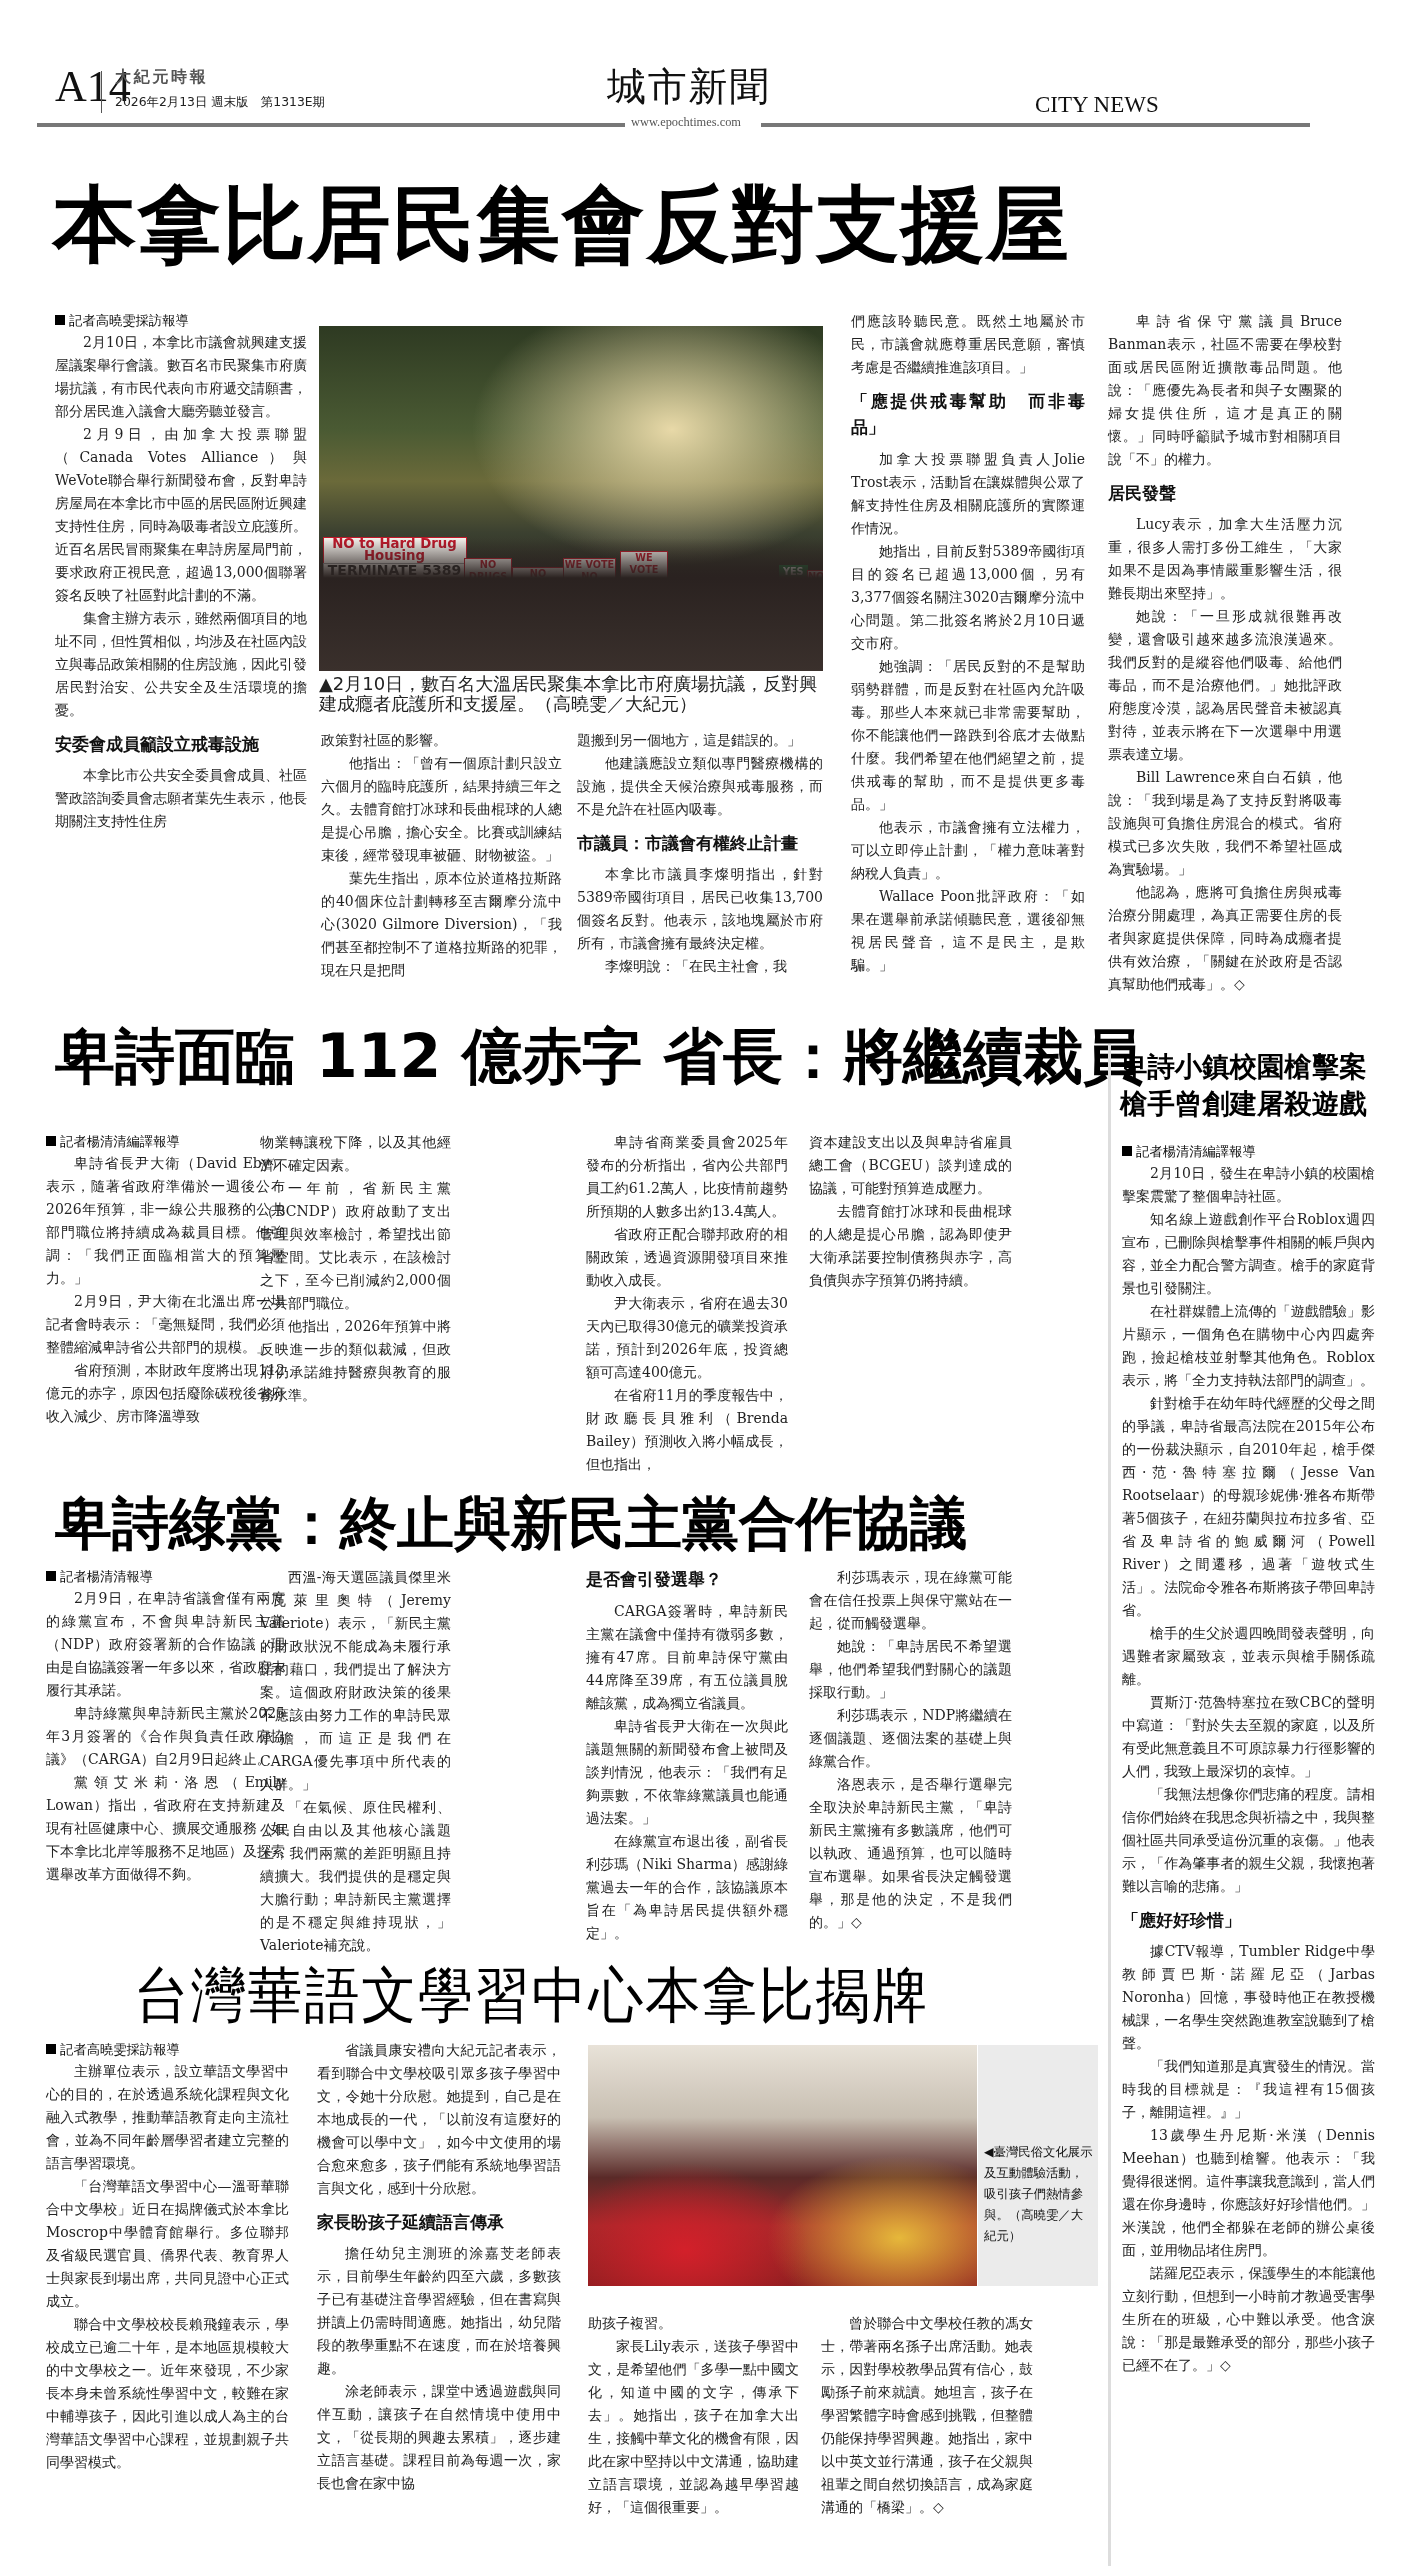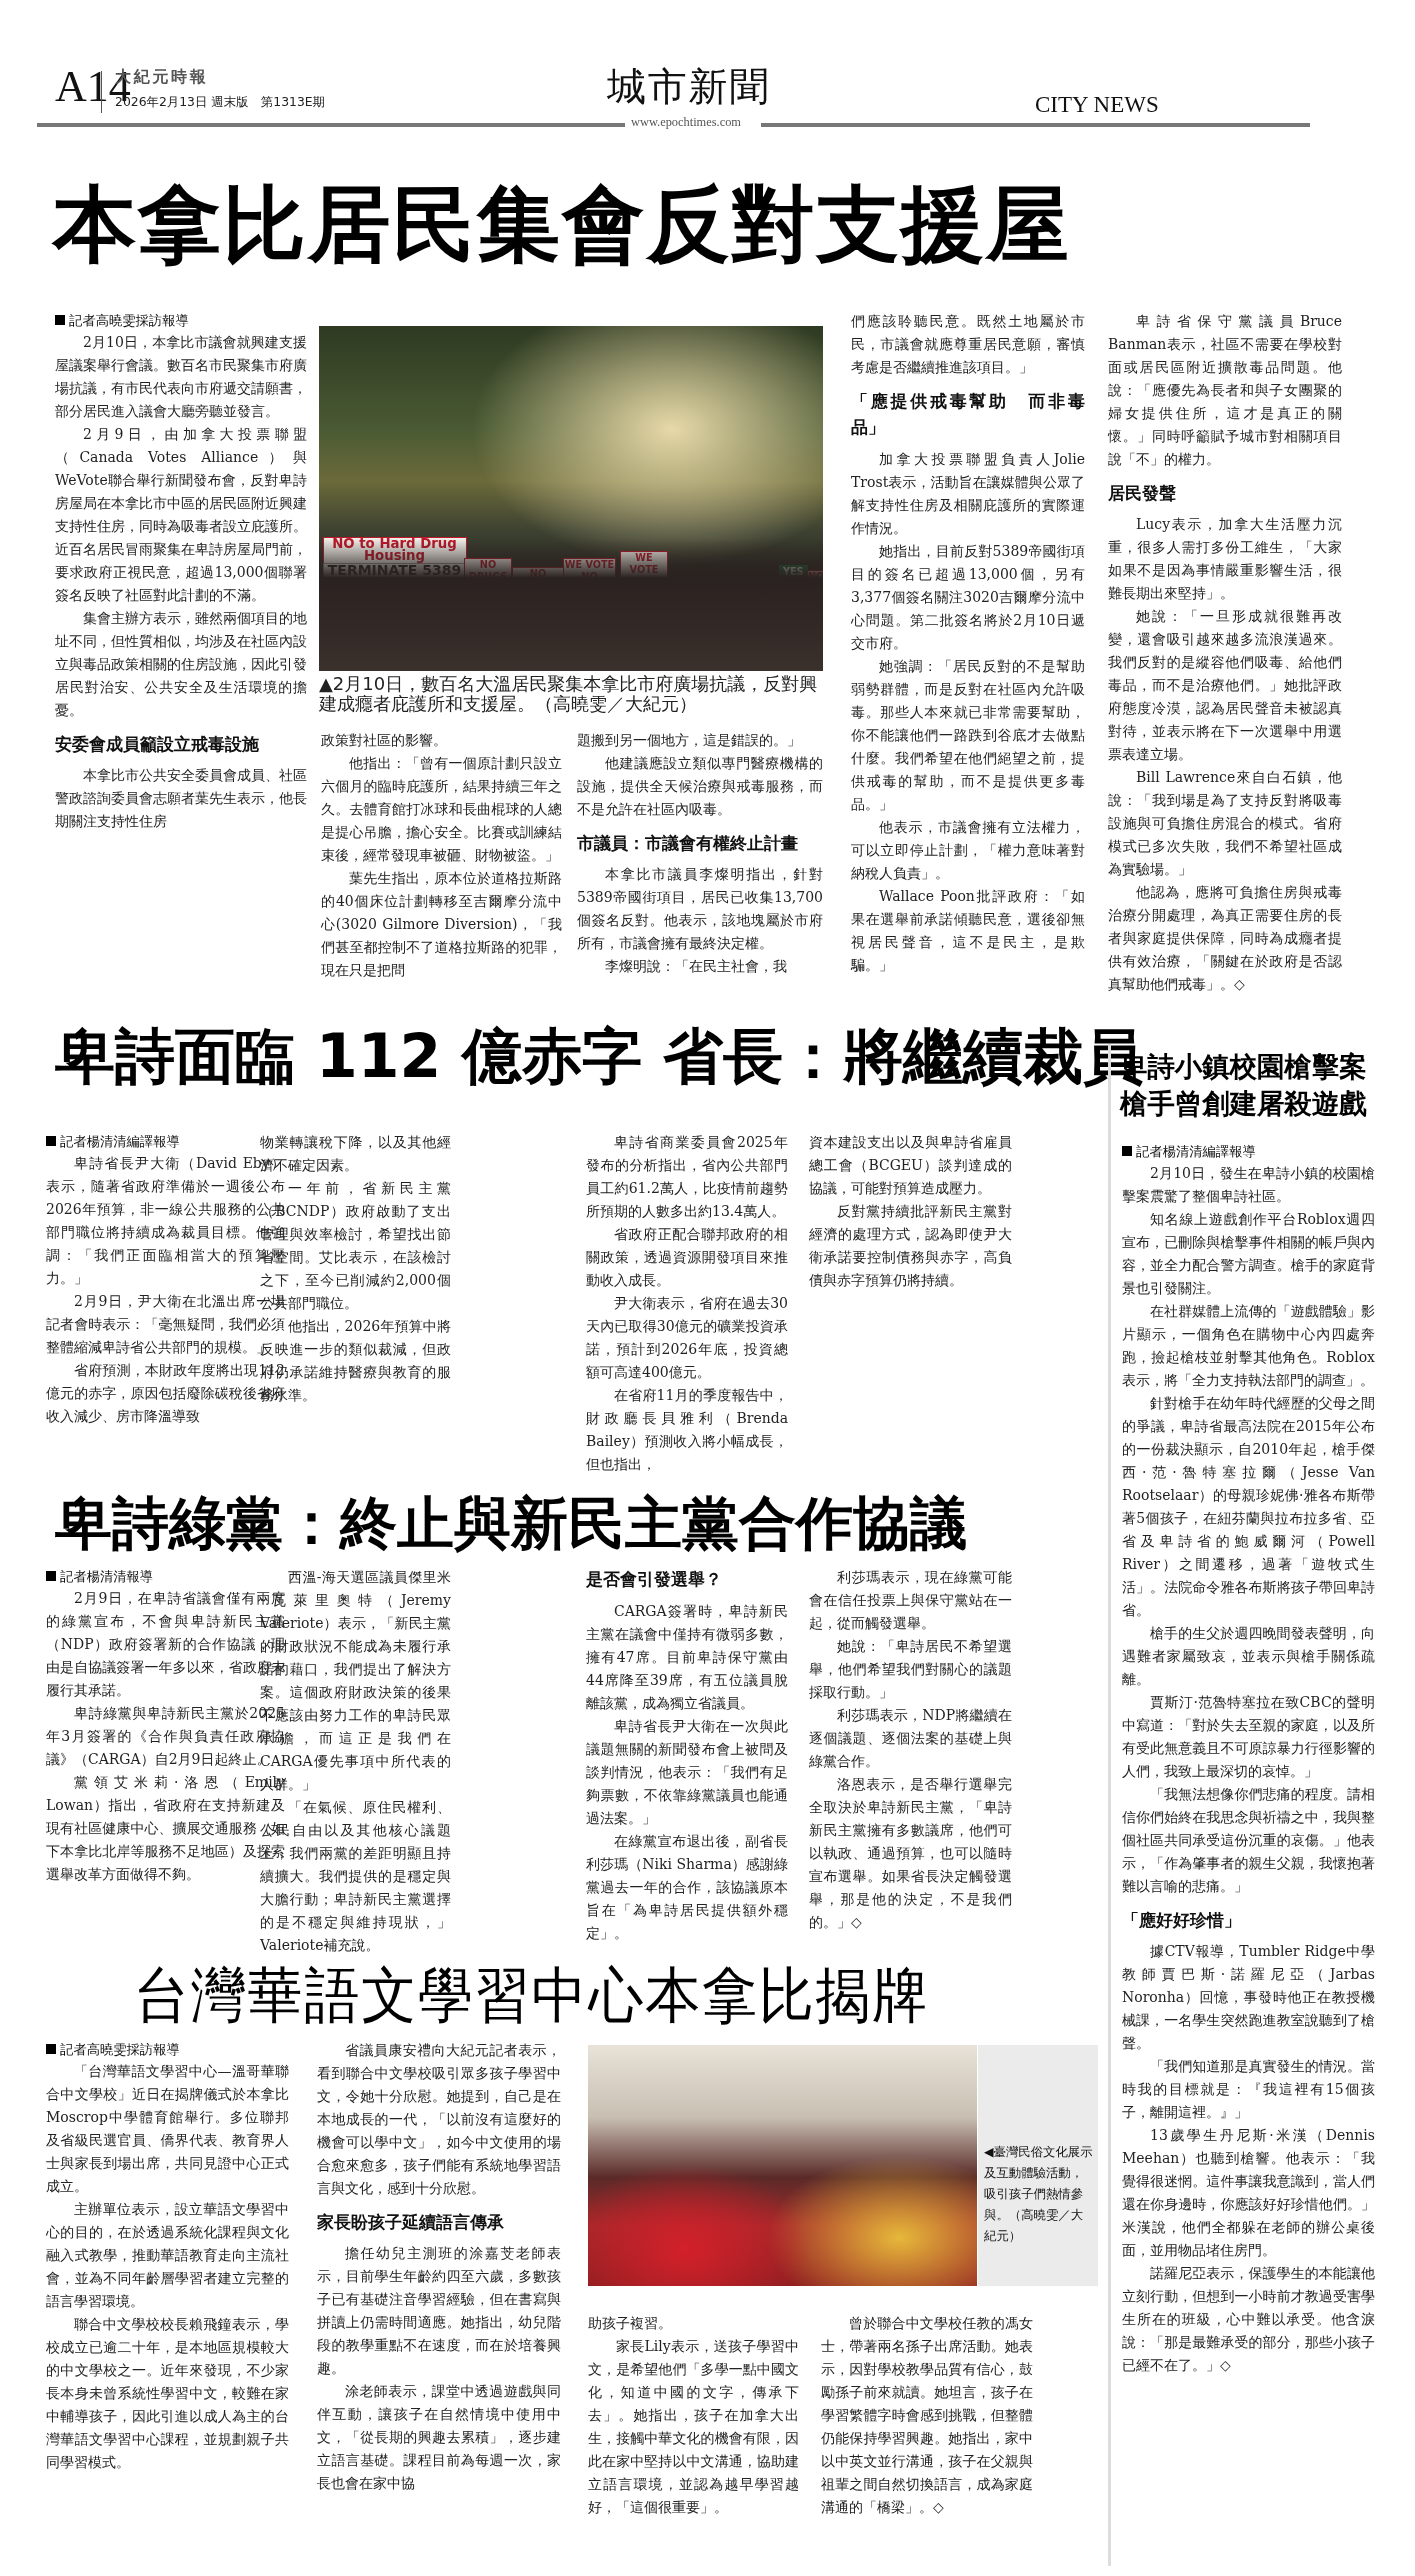--- a/index.html
+++ b/index.html
@@ -144,21 +144,21 @@
   <p>他指出，2026年預算中將反映進一步的類似裁減，但政府仍承諾維持醫療與教育的服務水準。</p>
 </div>
 <div class="abs col" style="left:586px; top:1131px; width:202px;">
   <p>卑詩省商業委員會2025年發布的分析指出，省內公共部門員工約61.2萬人，比疫情前趨勢所預期的人數多出約13.4萬人。</p>
   <p>省政府正配合聯邦政府的相關政策，透過資源開發項目來推動收入成長。</p>
   <p>尹大衛表示，省府在過去30天內已取得30億元的礦業投資承諾，預計到2026年底，投資總額可高達400億元。</p>
   <p>在省府11月的季度報告中，財政廳長貝雅利（Brenda Bailey）預測收入將小幅成長，但也指出，</p>
 </div>
 <div class="abs col" style="left:809px; top:1131px; width:203px;">
   <p style="text-indent:0">資本建設支出以及與卑詩省雇員總工會（BCGEU）談判達成的協議，可能對預算造成壓力。</p>
-  <p>反對黨持續批評新民主黨對經濟的處理方式，認為即使尹大衛承諾要控制債務與赤字，高負債與赤字預算仍將持續。</p>
+  <p>去體育館打冰球和長曲棍球的人總是提心吊膽，認為即使尹大衛承諾要控制債務與赤字，高負債與赤字預算仍將持續。</p>
 </div>
 
 <div class="abs hl hl-3">卑詩綠黨：終止與新民主黨合作協議</div>
 <div class="abs col" style="left:46px; top:1566px; width:239px;">
   <div class="byline"><span class="sq"></span><span>記者楊清清報導</span></div>
   <p>2月9日，在卑詩省議會僅有兩席的綠黨宣布，不會與卑詩新民主黨（NDP）政府簽署新的合作協議，理由是自協議簽署一年多以來，省政府未履行其承諾。</p>
   <p>卑詩綠黨與卑詩新民主黨於2025年3月簽署的《合作與負責任政府協議》（CARGA）自2月9日起終止。</p>
   <p>黨領艾米莉·洛恩（Emily Lowan）指出，省政府在支持新建及現有社區健康中心、擴展交通服務（如下本拿比北岸等服務不足地區）及探索選舉改革方面做得不夠。</p>
 </div>
 <div class="abs col" style="left:260px; top:1566px; width:191px;">
@@ -174,22 +174,22 @@
 <div class="abs col" style="left:809px; top:1566px; width:203px;">
   <p>利莎瑪表示，現在綠黨可能會在信任投票上與保守黨站在一起，從而觸發選舉。</p>
   <p>她說：「卑詩居民不希望選舉，他們希望我們對關心的議題採取行動。」</p>
   <p>利莎瑪表示，NDP將繼續在逐個議題、逐個法案的基礎上與綠黨合作。</p>
   <p>洛恩表示，是否舉行選舉完全取決於卑詩新民主黨，「卑詩新民主黨擁有多數議席，他們可以執政、通過預算，也可以隨時宣布選舉。如果省長決定觸發選舉，那是他的決定，不是我們的。」◇</p>
 </div>
 
 <div class="abs hl hl-4">台灣華語文學習中心本拿比揭牌</div>
 <div class="abs col" style="left:46px; top:2039px; width:243px;">
   <div class="byline"><span class="sq"></span><span>記者高曉雯採訪報導</span></div>
+  <p>主辦單位表示，設立華語文學習中心的目的，在於透過系統化課程與文化融入式教學，推動華語教育走向主流社會，並為不同年齡層學習者建立完整的語言學習環境。</p>
   <p>「台灣華語文學習中心—溫哥華聯合中文學校」近日在揭牌儀式於本拿比Moscrop中學體育館舉行。多位聯邦及省級民選官員、僑界代表、教育界人士與家長到場出席，共同見證中心正式成立。</p>
-  <p>主辦單位表示，設立華語文學習中心的目的，在於透過系統化課程與文化融入式教學，推動華語教育走向主流社會，並為不同年齡層學習者建立完整的語言學習環境。</p>
   <p>聯合中文學校校長賴飛鐘表示，學校成立已逾二十年，是本地區規模較大的中文學校之一。近年來發現，不少家長本身未曾系統性學習中文，較難在家中輔導孩子，因此引進以成人為主的台灣華語文學習中心課程，並規劃親子共同學習模式。</p>
 </div>
 <div class="abs col" style="left:317px; top:2039px; width:244px;">
   <p>省議員康安禮向大紀元記者表示，看到聯合中文學校吸引眾多孩子學習中文，令她十分欣慰。她提到，自己是在本地成長的一代，「以前沒有這麼好的機會可以學中文」，如今中文使用的場合愈來愈多，孩子們能有系統地學習語言與文化，感到十分欣慰。</p>
   <div class="subhead">家長盼孩子延續語言傳承</div>
   <p>擔任幼兒主測班的涂嘉芠老師表示，目前學生年齡約四至六歲，多數孩子已有基礎注音學習經驗，但在書寫與拼讀上仍需時間適應。她指出，幼兒階段的教學重點不在速度，而在於培養興趣。</p>
   <p>涂老師表示，課堂中透過遊戲與同伴互動，讓孩子在自然情境中使用中文，「從長期的興趣去累積」，逐步建立語言基礎。課程目前為每週一次，家長也會在家中協</p>
 </div>
 <div class="abs photo photo-culture"></div>
 <div class="abs culture-caption-box"></div>

